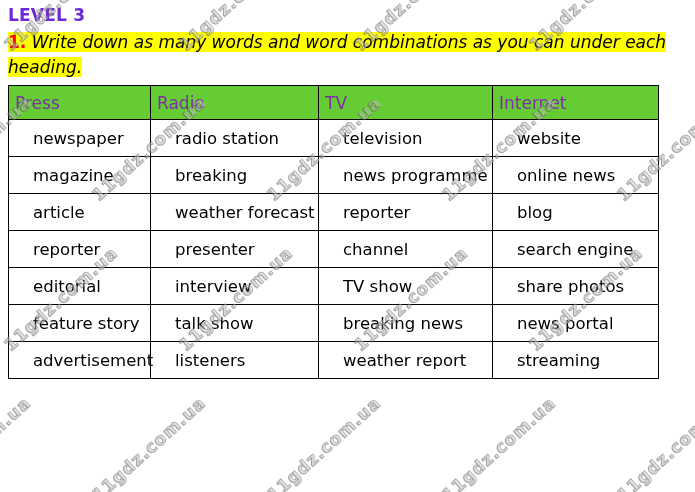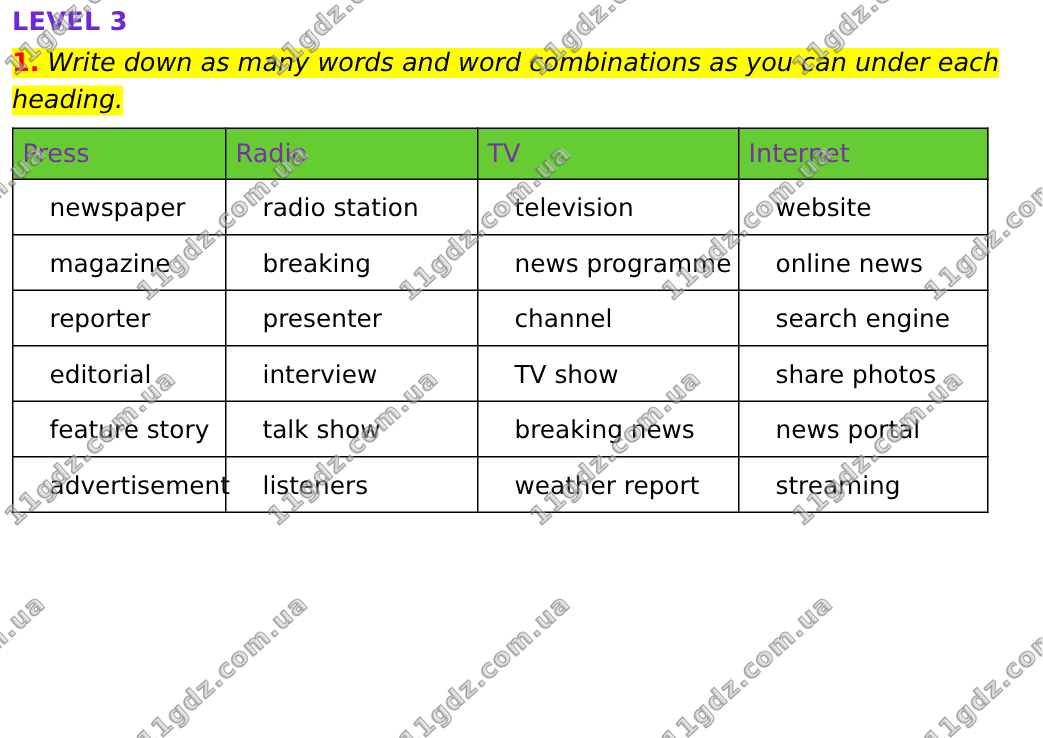--- a/index.html
+++ b/index.html
@@ -150,20 +150,26 @@
         <td>newspaper</td>
         <td>radio station</td>
         <td>television</td>
         <td>website</td>
       </tr>
       <tr>
         <td>magazine</td>
         <td>breaking</td>
         <td>news programme</td>
         <td>online news</td>
+      </tr>
+      <tr>
+        <td>article</td>
+        <td>weather forecast</td>
+        <td>reporter</td>
+        <td>blog</td>
       </tr>
       <tr>
         <td>reporter</td>
         <td>presenter</td>
         <td>channel</td>
         <td>search engine</td>
       </tr>
       <tr>
         <td>editorial</td>
         <td>interview</td>

